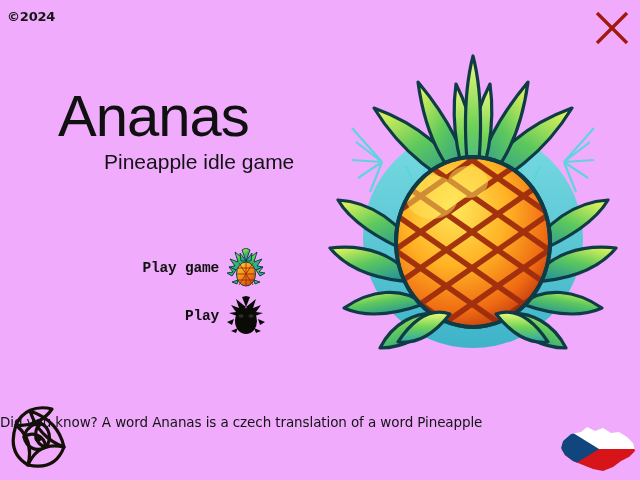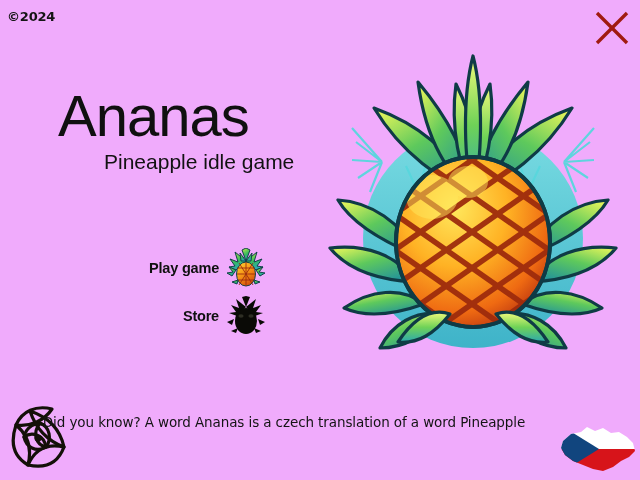--- a/index.html
+++ b/index.html
@@ -82,21 +82,21 @@
     height: 44px;
     margin-bottom: 4px;
     cursor: pointer;
   }
   .menu-label {
     font-size: 14.5px;
     font-weight: bold;
     color: #101010;
     letter-spacing: -0.2px;
     white-space: nowrap;
-    font-family: Liberation Sans, sans-serif;
+    font-family: Liberation Mono, monospace;
   }
   .menu-icon {
     width: 38px;
     height: 40px;
     margin-left: 8px;
     flex: 0 0 auto;
   }
 
   
   #hero {
@@ -115,21 +115,20 @@
     top: 403px;
     width: 64px;
     height: 66px;
     cursor: pointer;
   }
   #footer-note {
     position: absolute;
     left: 0px;
     top: 414px;
     width: 568px;
-    text-align: center;
     font-size: 13.5px;
     color: #141414;
     font-family: "DejaVu Sans", sans-serif;
     letter-spacing: -0.1px;
   }
   #flag {
     position: absolute;
     left: 557px;
     top: 423px;
     width: 80px;
@@ -184,21 +183,21 @@
             <path d="M5 28 L0 25 L6 24 L2 19 L9 22 Z" fill="url(#mpl)"></path>
             <path d="M33 28 L38 25 L32 24 L36 19 L29 22 Z" fill="url(#mpl)"></path>
             <path d="M10 36 L5 34 L11 32 Z" fill="url(#mpl)"></path>
             <path d="M28 36 L33 34 L27 32 Z" fill="url(#mpl)"></path>
           </g>
         </svg>
       </span>
     </div>
 
     <div class="menu-item">
-      <span class="menu-label">Store</span>
+      <span class="menu-label">Play</span>
       <span class="menu-icon">
         <svg width="38" height="40" viewBox="0 0 38 40">
           <g fill="#0a0a06">
             <path d="M19 11 L9 3 L12 12 L4 9 L9 16 L2 17 L10 20 Z"></path>
             <path d="M19 11 L29 3 L26 12 L34 9 L29 16 L36 17 L28 20 Z"></path>
             <path d="M19 11 L15 1 L19 0 L23 1 Z"></path>
             <ellipse cx="19" cy="25" rx="11" ry="13"></ellipse>
             <path d="M5 29 L0 26 L7 23 Z"></path>
             <path d="M33 29 L38 26 L31 23 Z"></path>
             <path d="M9 37 L4 35 L11 32 Z"></path>

